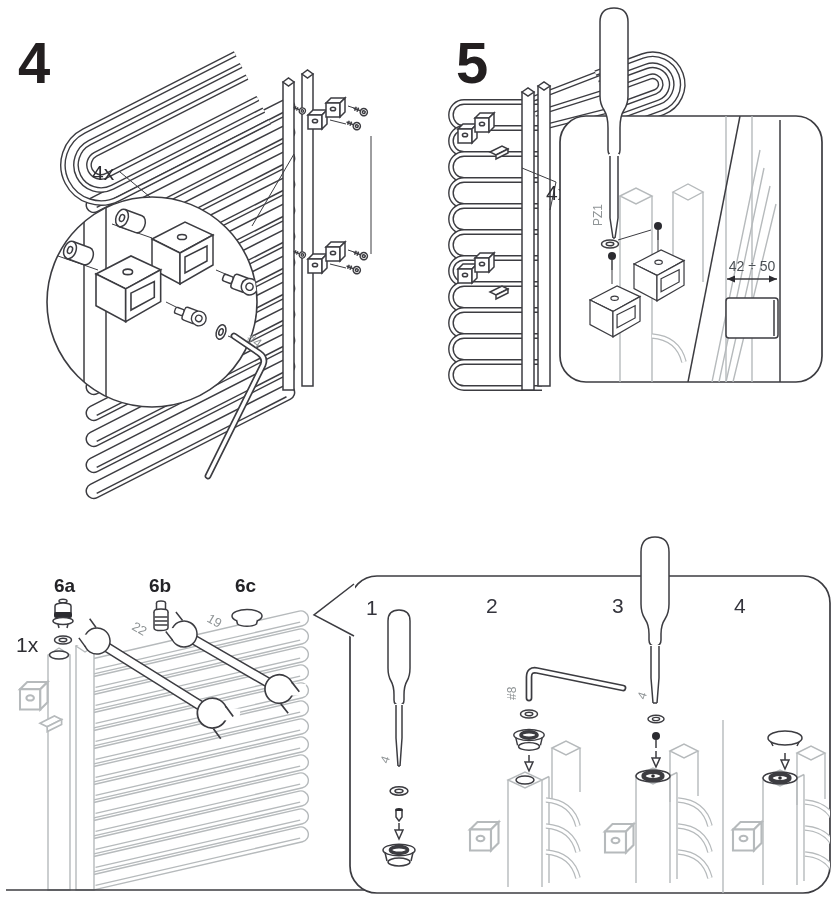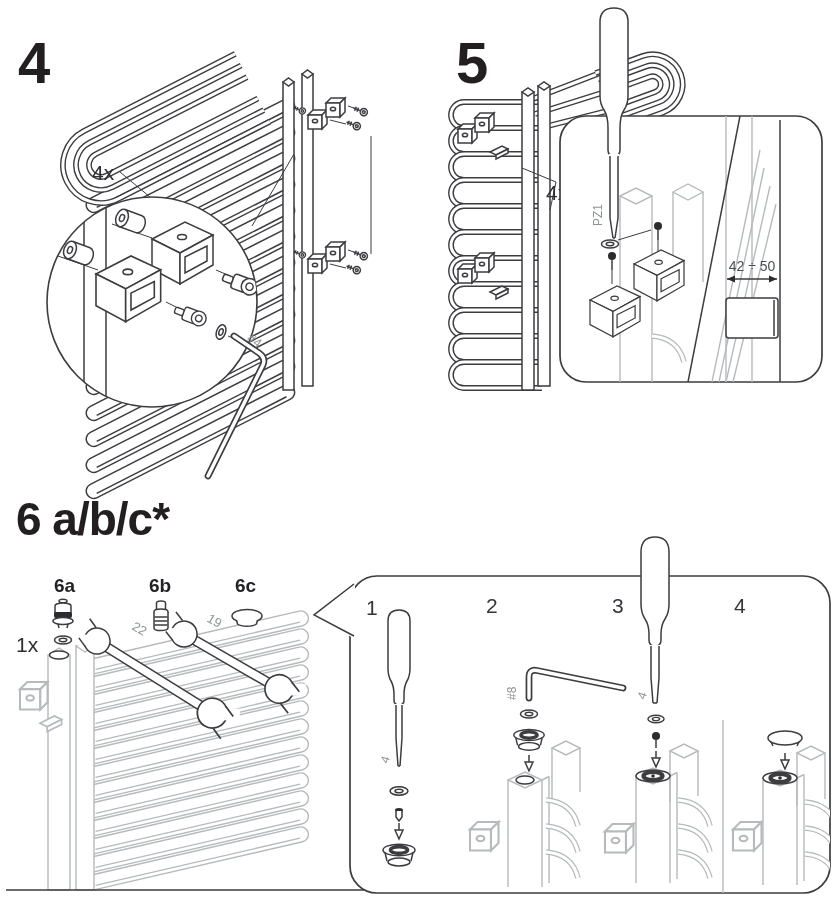--- a/index.html
+++ b/index.html
@@ -39,21 +39,20 @@
   .ring-d{stroke:var(--ink);stroke-width:3.6;fill:none;}
   .ring-D{stroke:var(--ink);stroke-width:4.2;fill:none;}
 </style>
 </head>
 <body>
 
 <div class="stage">
 
   <div class="h-num" style="left:18px;top:34px;">4</div>
   <div class="h-num" style="left:456px;top:34px;">5</div>
-  <div class="h-num small-gap" id="h6" style="left:16px;top:496px;">6 a/b/c*</div>
 
   <svg width="838" height="902" viewBox="0 0 838 902">
     <defs>
       <g id="rungA">
           <rect x="-230" y="-7.5" width="232" height="15" rx="7.5"></rect>
           <line x1="-221" y1="3.5" x2="-8" y2="3.5"></line>
         </g>
       <g id="rungB">
           <rect x="0" y="-7.5" width="228" height="15" rx="7.5"></rect>
           <line x1="9" y1="3.5" x2="219" y2="3.5"></line>

